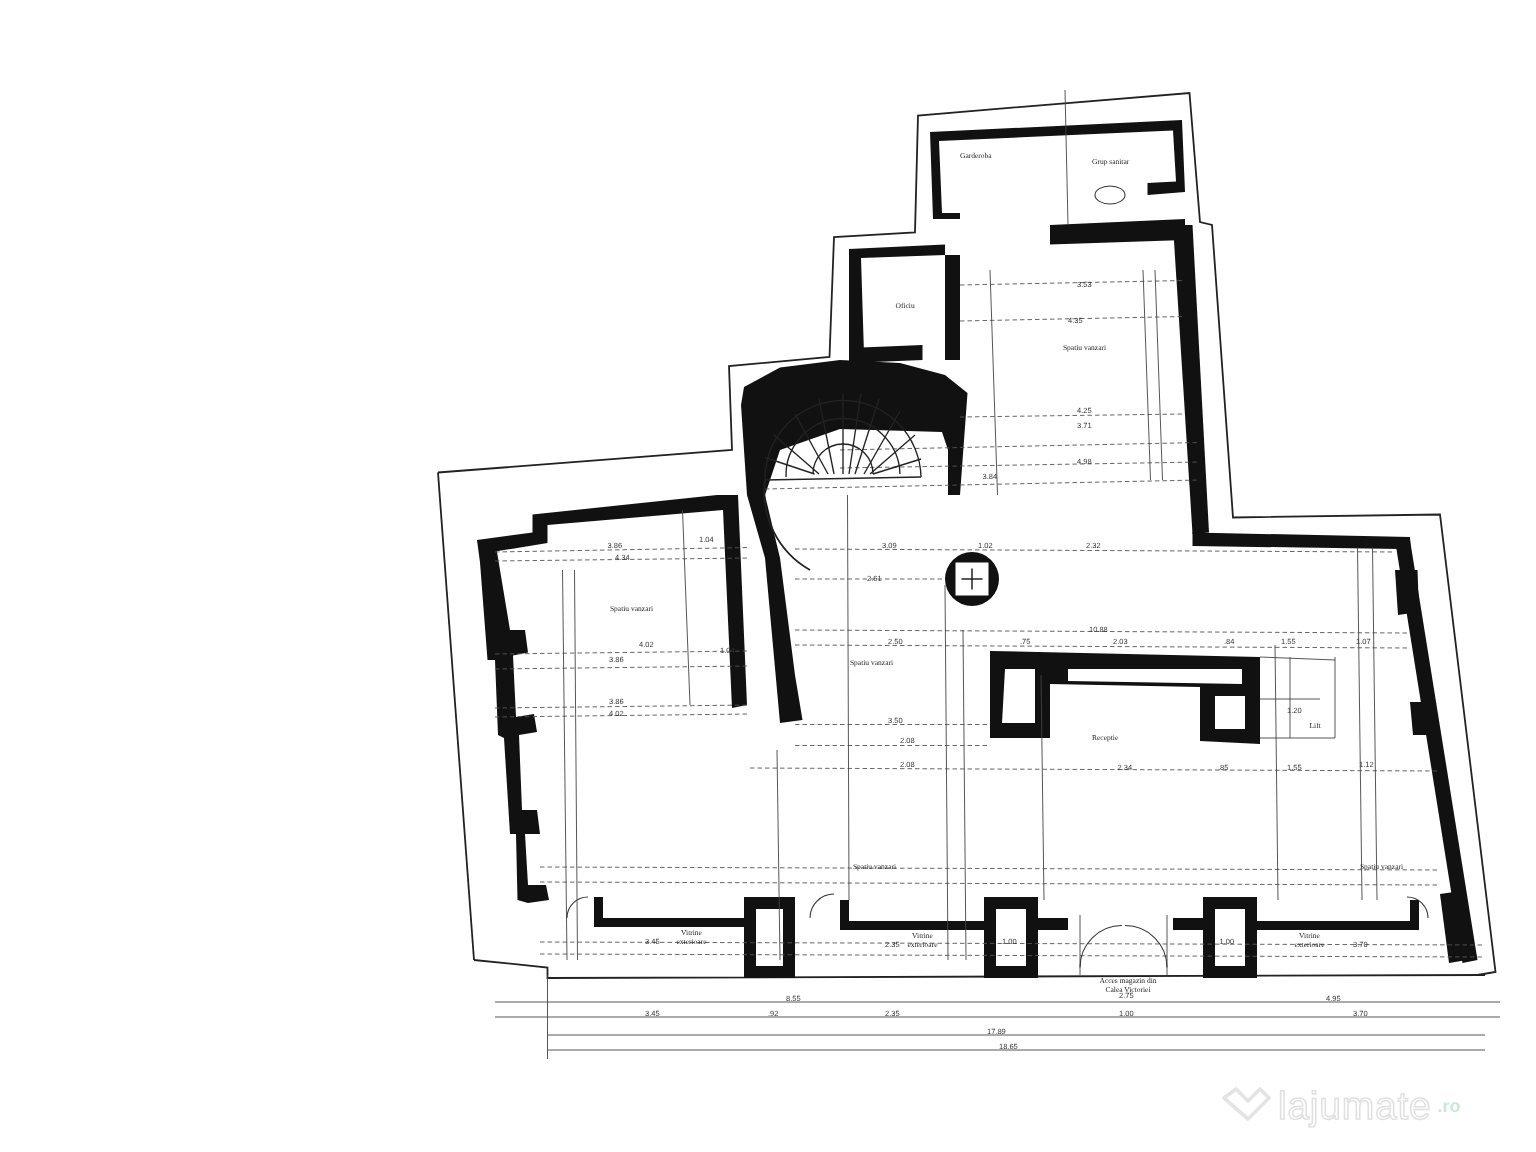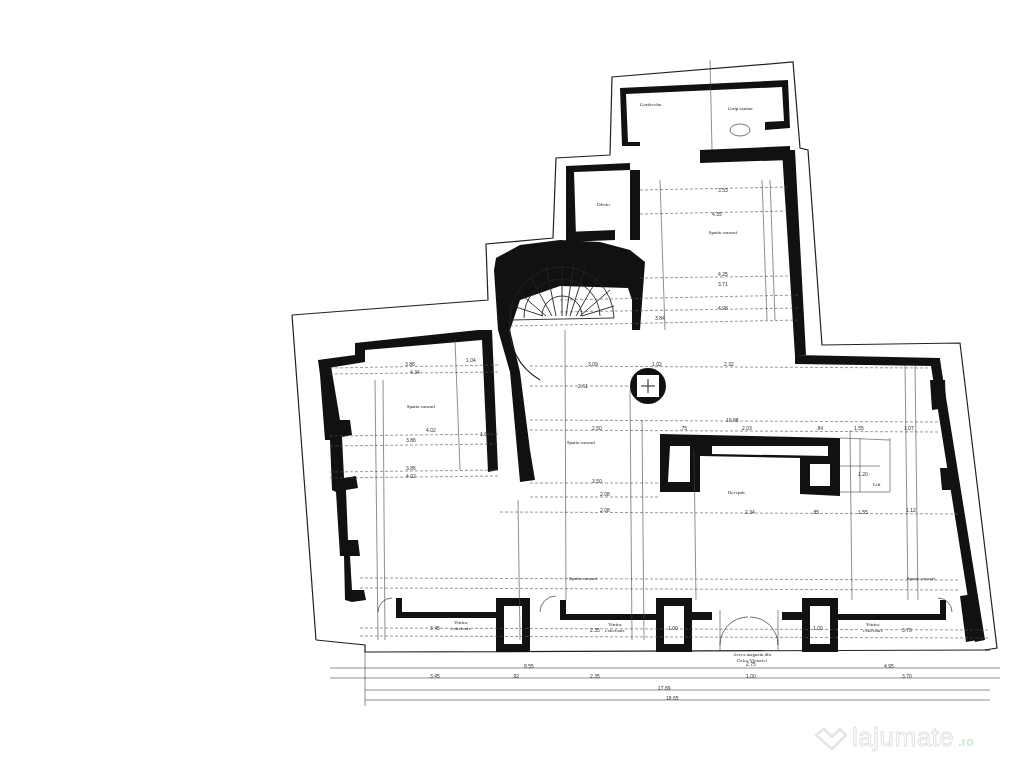--- a/index.html
+++ b/index.html
@@ -4,21 +4,21 @@
 <style>
   html, body { margin: 0; padding: 0; background: #ffffff; }
   body { width: 1024px; height: 768px; position: relative; overflow: hidden;
          font-family: "Liberation Serif", serif; }
   #plan { position: absolute; left: 0; top: 0; width: 1024px; height: 768px; }
   .room { position: absolute; font-size: 5px; color: #222; text-align: center;
           font-family: "Liberation Serif", serif; line-height: 1.1; }
   .dim { position: absolute; font-size: 5px; color: #333; white-space: nowrap;
          font-family: "Liberation Sans", sans-serif; line-height: 1; }
   .watermark { position: absolute; left: 812px; top: 722px; display: flex;
-               align-items: center; gap: 4px; opacity: 0.55; }
+               align-items: flex-start; gap: 4px; opacity: 0.55; }
   .wm-text { font-family: "Liberation Sans", sans-serif; font-size: 26px;
              color: #ffffff; -webkit-text-stroke: 1px #c8c8c8; letter-spacing: 0.5px; }
   .wm-tld { font-family: "Liberation Sans", sans-serif; font-size: 12px;
             color: #9fd7b0; font-weight: bold; margin-top: 8px; }
 </style>
 </head>
 <body>
 
 <svg id="plan" viewBox="0 0 1024 768" xmlns="http://www.w3.org/2000/svg">
 

